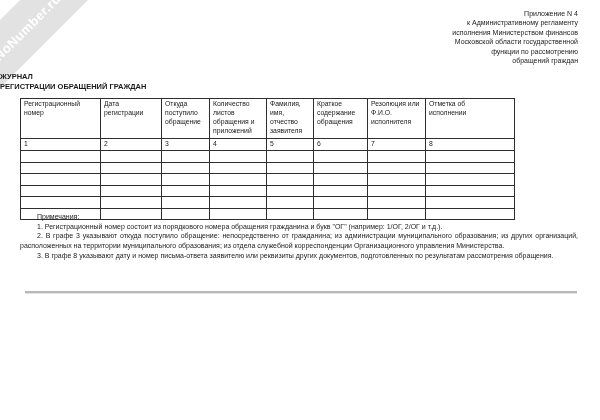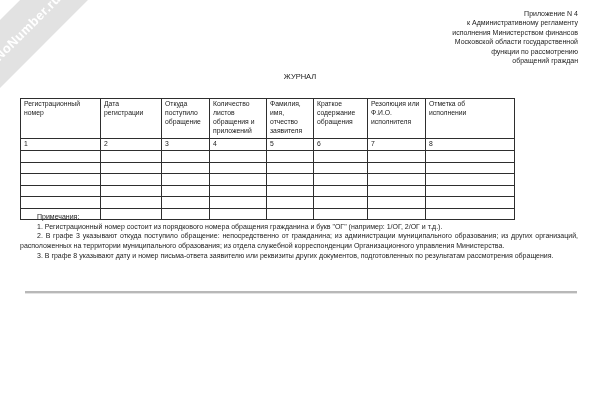--- a/index.html
+++ b/index.html
@@ -44,24 +44,25 @@
     line-height: 9.4px;
     color: #222;
   }
 
   
   .doc-title {
     position: absolute;
     top: 72px;
     left: 0;
     width: 600px;
-    text-align: center;
+    text-align: left;
     font-size: 7.5px;
     line-height: 9.5px;
     color: #1a1a1a;
+    font-weight: bold;
   }
 
   
   table.journal {
     position: absolute;
     left: 20px;
     top: 98px;
     width: 494px;
     border-collapse: collapse;
     table-layout: fixed;
@@ -123,20 +124,21 @@
     <div>Приложение N 4</div>
     <div>к Административному регламенту</div>
     <div>исполнения Министерством финансов</div>
     <div>Московской области государственной</div>
     <div>функции по рассмотрению</div>
     <div>обращений граждан</div>
   </div>
 
   <div class="doc-title">
     <div>ЖУРНАЛ</div>
+    <div>РЕГИСТРАЦИИ ОБРАЩЕНИЙ ГРАЖДАН</div>
   </div>
 
   <table class="journal">
     <colgroup>
       <col style="width:80px">
         <col style="width:61px">
         <col style="width:48px">
         <col style="width:57px">
       <col style="width:47px">
         <col style="width:54px">

